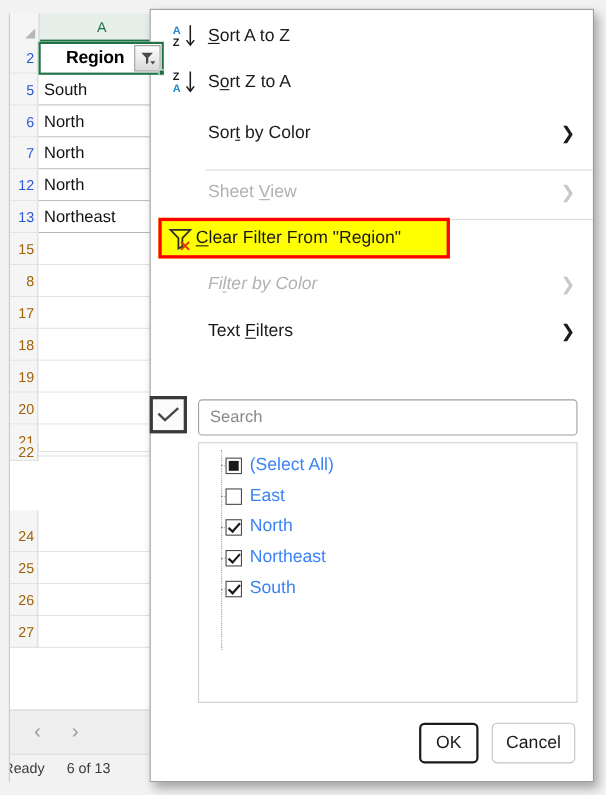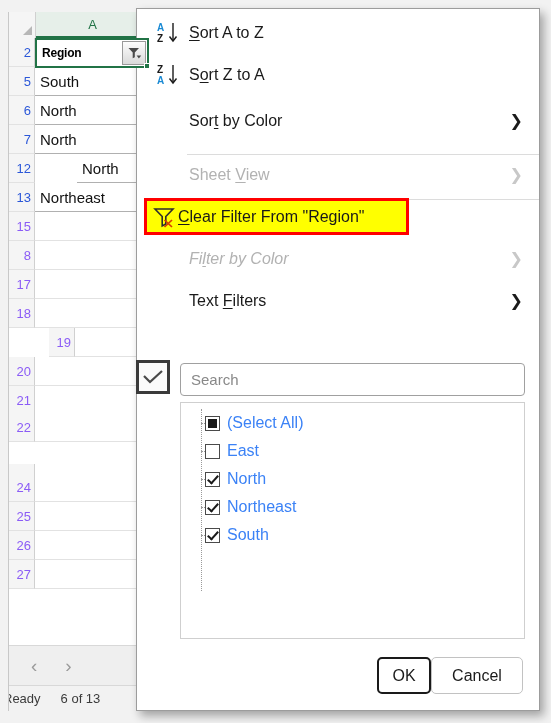--- a/index.html
+++ b/index.html
@@ -78,21 +78,21 @@
     width: 140px;
     display: flex;
   }
   .rowhead {
     width: 26px;
     min-width: 26px;
     background: #f5f5f5;
     border-right: 1px solid #d0d0d0;
     border-bottom: 1px solid #e2e2e2;
     font-size: 13px;
-    color: #8b5cf6;
+    color: #a16207;
     display: flex;
     align-items: center;
     justify-content: flex-end;
     padding-right: 3px;
     box-sizing: border-box;
     overflow: hidden;
   }
   .rowhead.filtered { color: #2b57d8; }
   .cell {
     flex: 1;
@@ -115,25 +115,26 @@
     left: 26px; top: 26px;
     width: 114px; height: 30px;
     box-sizing: border-box;
     border: 2px solid #217346;
     background: #ffffff;
     display: flex;
     align-items: center;
     z-index: 5;
   }
   .hdr-sel .hdr-label {
-    font-size: 12px;
+    font-size: 16px;
     font-weight: bold;
     color: #000;
     padding-left: 5px;
     letter-spacing: -0.2px;
+    margin-left: 18px;
   }
   .filter-btn {
     position: absolute;
     right: 1px; top: 1px;
     width: 24px; height: 24px;
     background: linear-gradient(#fdfdfd,#dadada);
     border: 1px solid #9a9a9a;
     box-sizing: border-box;
     display: flex;
     align-items: center;
@@ -329,35 +330,35 @@
     display: flex;
     align-items: center;
     justify-content: center;
   }
 
   
   #btn-row {
     position: absolute;
     right: 16px; top: 648px;
     display: flex;
-    gap: 0;
+    gap: 12px;
   }
   .btn {
     width: 54px; height: 37px;
     border-radius: 5px;
     background: #ffffff;
     font-size: 16px;
     color: #1a1a1a;
     display: flex;
     align-items: center;
     justify-content: center;
     box-sizing: border-box;
   }
   .btn.default { border: 2px solid #1a1a1a; }
-  .btn.normal { border: 1px solid #c2c2c2; width: 92px; }
+  .btn.normal { border: 1px solid #c2c2c2; width: 76px; }
 
   svg { display: block; }
 </style>
 </head>
 <body>
 
 <div id="screen">
 
   <div id="sheet">
     <div id="sheet-inner">
@@ -379,21 +380,21 @@
             <div class="cell">South</div>
           </div>
           <div class="grid-row" style="top: 84px;">
             <div class="rowhead filtered">6</div>
             <div class="cell">North</div>
           </div>
           <div class="grid-row" style="top: 113px;">
             <div class="rowhead filtered">7</div>
             <div class="cell">North</div>
           </div>
-          <div class="grid-row" style="top: 142px; gap: 42px;">
+          <div class="grid-row" style="top: 142px;">
             <div class="rowhead filtered">12</div>
             <div class="cell">North</div>
           </div>
           <div class="grid-row" style="top: 171px;">
             <div class="rowhead filtered">13</div>
             <div class="cell">Northeast</div>
           </div>
           <div class="grid-row" style="top: 200px;">
             <div class="rowhead">15</div>
             <div class="cell empty"></div>
@@ -403,33 +404,33 @@
             <div class="cell empty"></div>
           </div>
           <div class="grid-row" style="top: 258px;">
             <div class="rowhead">17</div>
             <div class="cell empty"></div>
           </div>
           <div class="grid-row" style="top: 287px;">
             <div class="rowhead">18</div>
             <div class="cell empty"></div>
           </div>
-          <div class="grid-row" style="top: 316px; margin-left: 40px;">
+          <div class="grid-row" style="top: 316px;">
             <div class="rowhead">19</div>
             <div class="cell empty"></div>
           </div>
           <div class="grid-row" style="top: 345px;">
             <div class="rowhead">20</div>
             <div class="cell empty"></div>
           </div>
           <div class="grid-row" style="top: 374px;">
             <div class="rowhead">21</div>
             <div class="cell empty"></div>
           </div>
-          <div class="grid-row" style="top: 401px;">
+          <div class="grid-row" style="top: 384px; align-items: center;">
             <div class="rowhead">22</div>
             <div class="cell empty"></div>
           </div>
           <div class="grid-row" style="top: 452px;">
             <div class="rowhead">23</div>
             <div class="cell empty"></div>
           </div>
           <div class="grid-row" style="top: 461px; justify-content: space-between;">
             <div class="rowhead">24</div>
             <div class="cell empty"></div>

